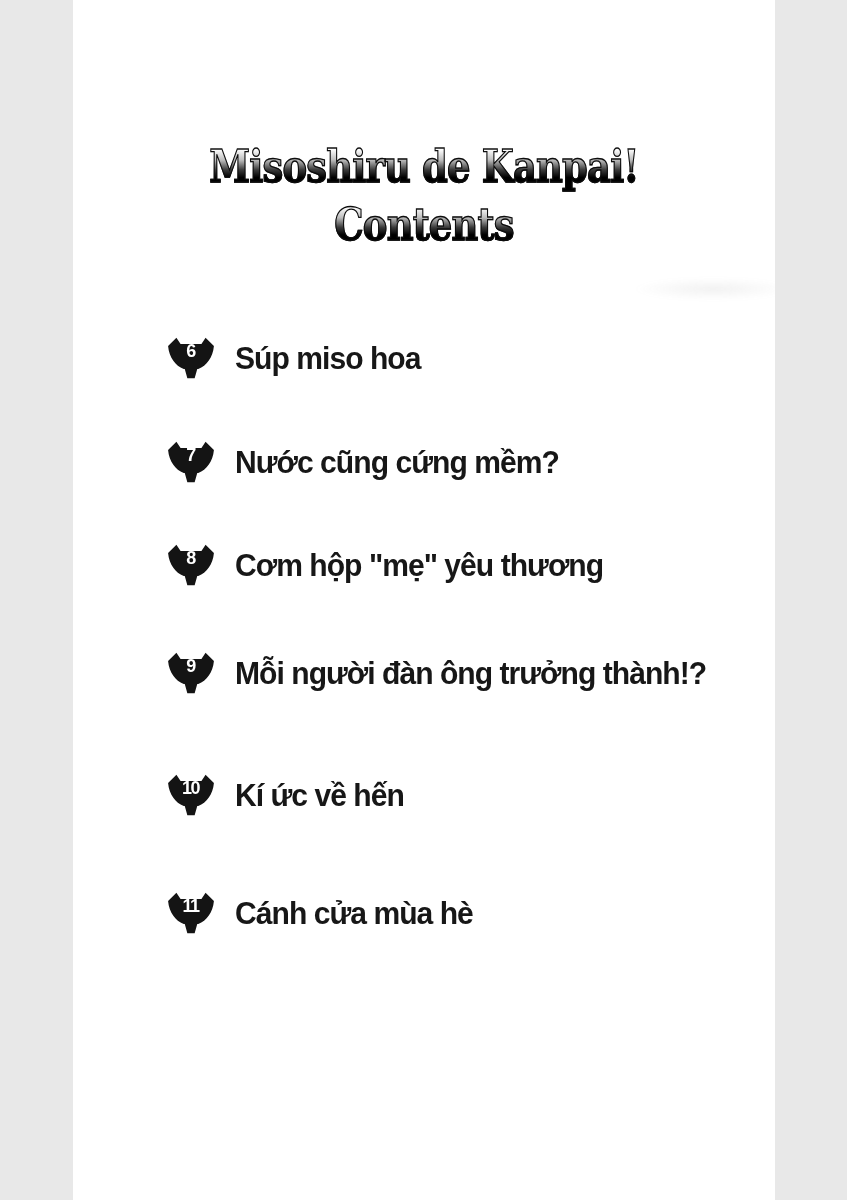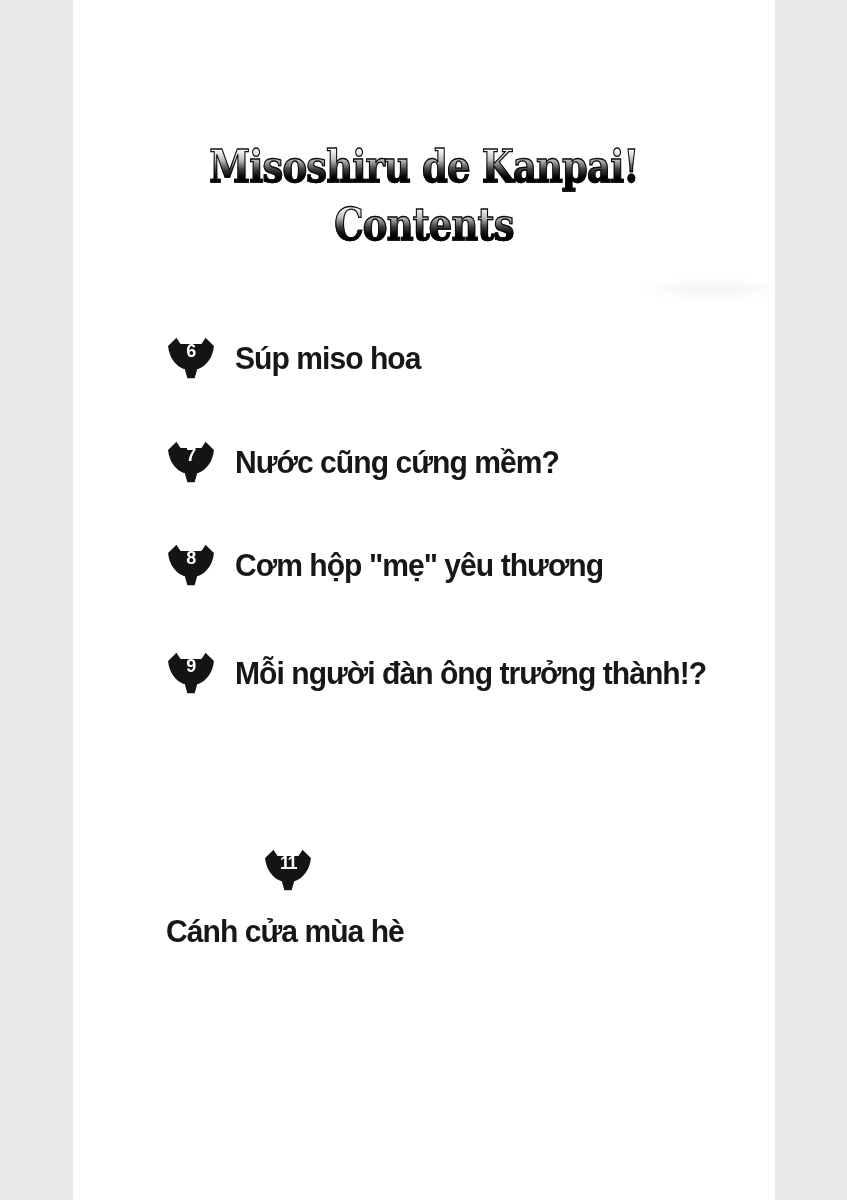--- a/index.html
+++ b/index.html
@@ -86,21 +86,21 @@
     transform: scaleX(0.97);
     transform-origin: 0 50%;
     padding-top: 2px;
   }
   
   .row-0 { top: 328px; }
   .row-1 { top: 432px; }
   .row-2 { top: 535px; }
   .row-3 { top: 643px; }
   .row-4 { top: 765px; }
-  .row-5 { top: 848px; flex-direction: column; }
+  .row-5 { top: 883px; }
 </style>
 </head>
 <body>
 
 <div class="page">
 
   <div class="title-block">
     <span class="title-line">Misoshiru de Kanpai!</span>
     <span class="title-line">Contents</span>
   </div>
@@ -140,20 +140,29 @@
   <div class="toc-row row-3">
     <span class="bowl-wrap">
       <svg viewBox="0 0 48 42" xmlns="http://www.w3.org/2000/svg" aria-hidden="true">
         <path fill="#141414" d="M2 9 L10 1 L14 7 L34 7 L38 1 L46 9 C45 20 39 28 31 31 L17 31 C9 28 3 20 2 9 Z M18 31 L30 31 L27.5 40 L20.5 40 Z"></path>
       </svg>
       <span class="bowl-number">9</span>
     </span>
     <span class="toc-label">Mỗi người đàn ông trưởng thành!?</span>
   </div>
 
+  <div class="toc-row row-4">
+    <span class="bowl-wrap">
+      <svg viewBox="0 0 48 42" xmlns="http://www.w3.org/2000/svg" aria-hidden="true">
+        <path fill="#141414" d="M2 9 L10 1 L14 7 L34 7 L38 1 L46 9 C45 20 39 28 31 31 L17 31 C9 28 3 20 2 9 Z M18 31 L30 31 L27.5 40 L20.5 40 Z"></path>
+      </svg>
+      <span class="bowl-number">10</span>
+    </span>
+    <span class="toc-label">Kí ức về hến</span>
+  </div>
 
   <div class="toc-row row-5">
     <span class="bowl-wrap">
       <svg viewBox="0 0 48 42" xmlns="http://www.w3.org/2000/svg" aria-hidden="true">
         <path fill="#141414" d="M2 9 L10 1 L14 7 L34 7 L38 1 L46 9 C45 20 39 28 31 31 L17 31 C9 28 3 20 2 9 Z M18 31 L30 31 L27.5 40 L20.5 40 Z"></path>
       </svg>
       <span class="bowl-number">11</span>
     </span>
     <span class="toc-label">Cánh cửa mùa hè</span>
   </div>

